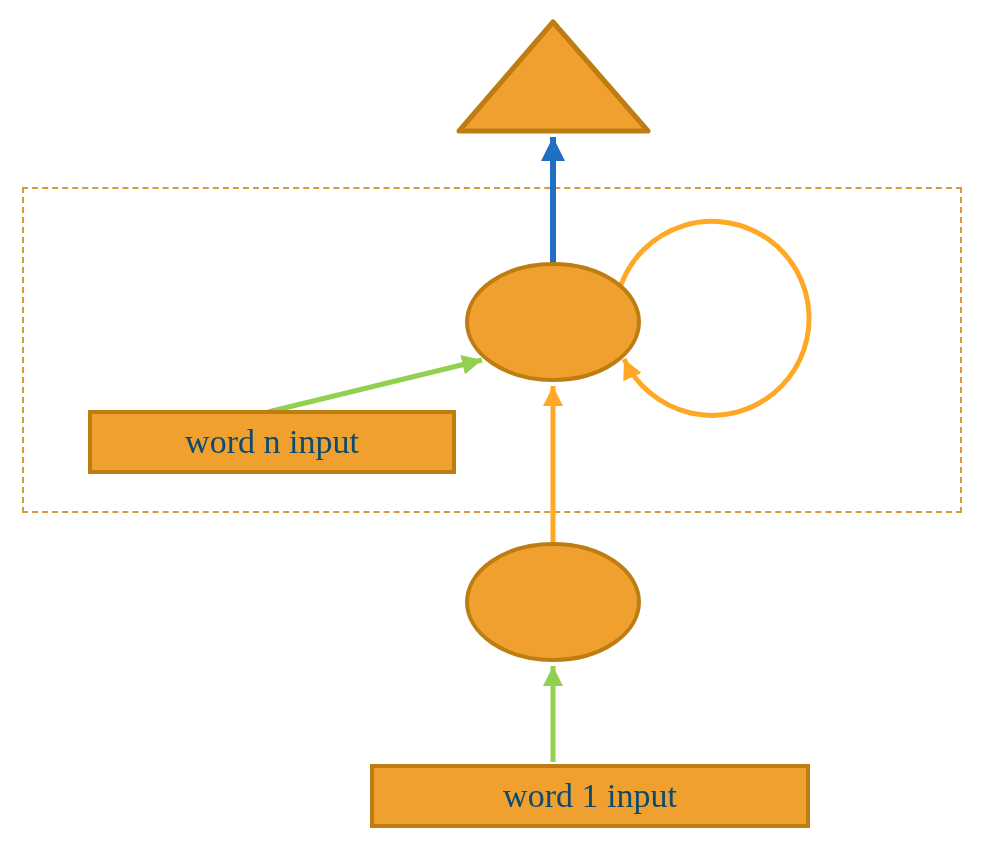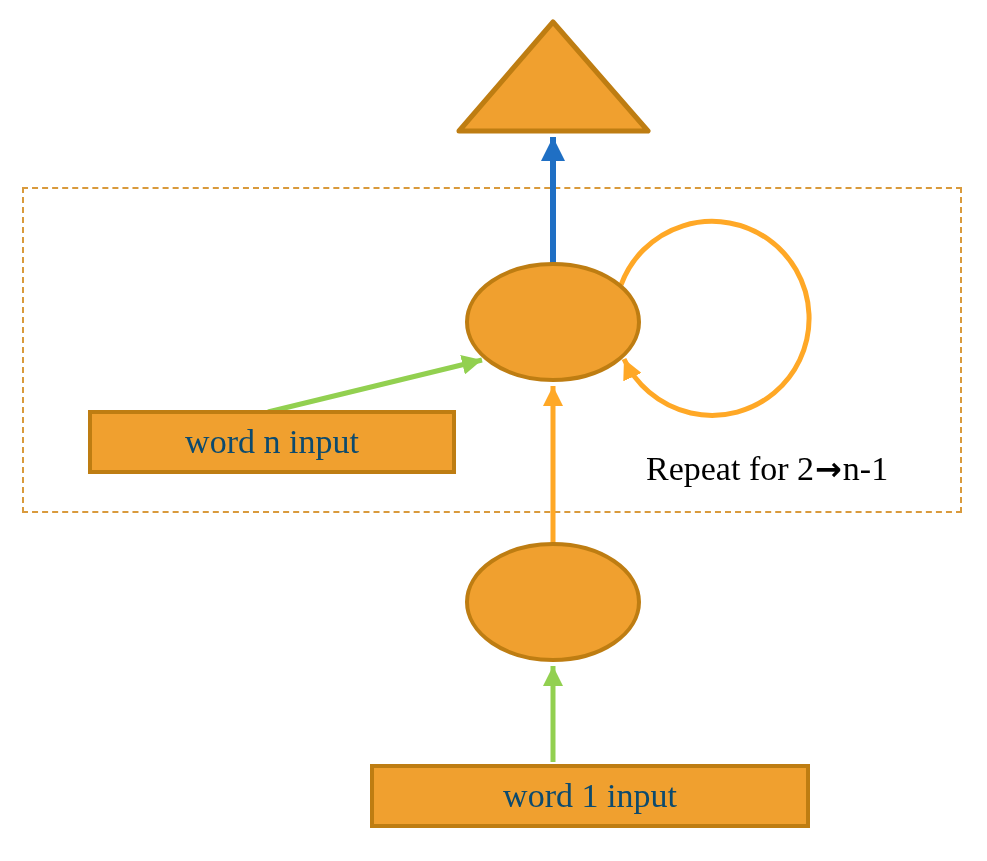--- a/index.html
+++ b/index.html
@@ -107,21 +107,18 @@
 
     <ellipse cx="553" cy="602" rx="86" ry="58" fill="#F0A02F" stroke="#BE7D12" stroke-width="4"></ellipse>
 
     <polygon points="553,22 648,131 459,131" fill="#F0A02F" stroke="#BE7D12" stroke-width="5" stroke-linejoin="round"></polygon>
   </svg>
 
   <div class="word-box word-n">
     <span>word n input</span>
   </div>
 
-  <div class="repeat-label">
-    <span>Repeat for 2</span><span class="arrow-glyph">→</span><span>n-1</span>
-  </div>
 
   <div class="word-box word-1">
     <span>word 1 input</span>
   </div>
 
 </div>
 
 </body></html>

